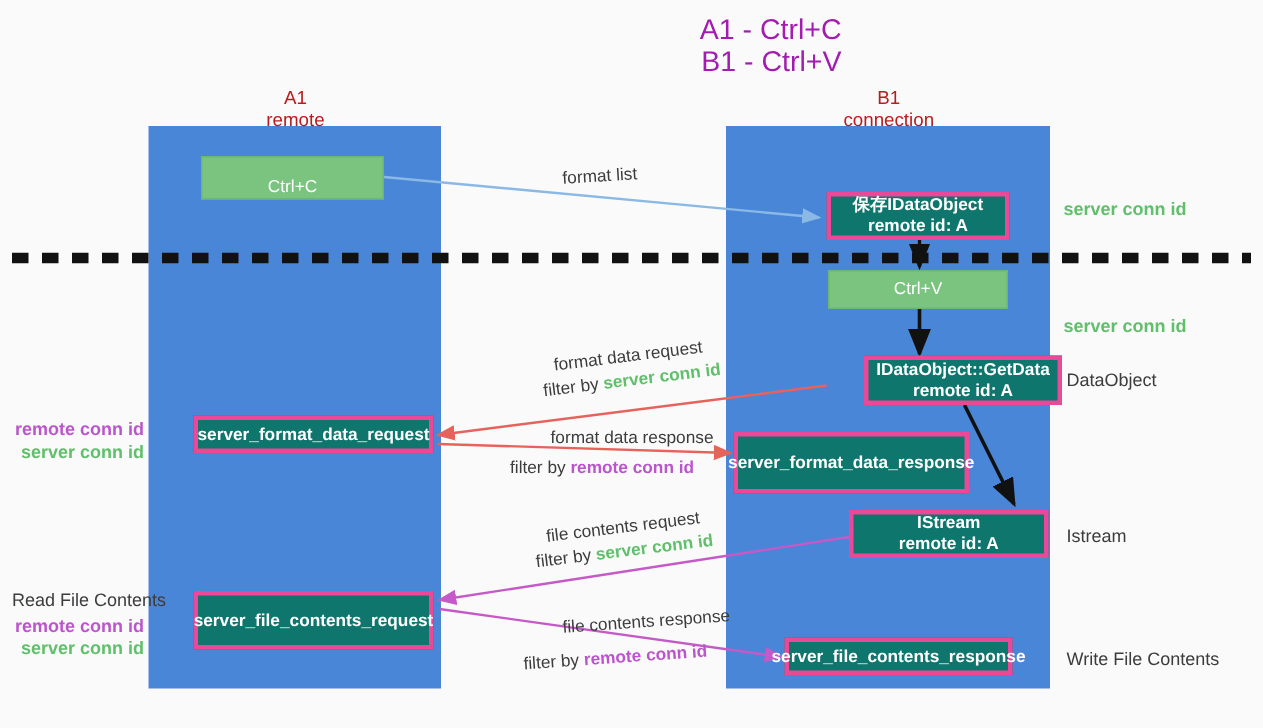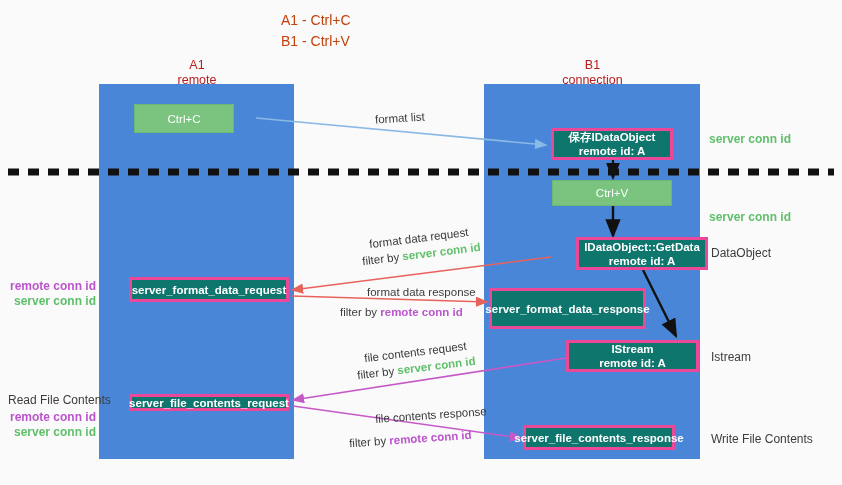--- a/index.html
+++ b/index.html
@@ -29,23 +29,23 @@
   }
   .lane-title {
     position: absolute;
     text-align: center;
     color: #b91c1c;
     font-size: 12.5px;
     line-height: 15px;
   }
   .title-main {
     position: absolute;
-    text-align: left;
-    color: #c2410c;
-    font-size: 14px;
+    text-align: right;
+    color: #a21caf;
+    font-size: 19px;
     line-height: 21px;
   }
   .node {
     position: absolute;
     box-sizing: border-box;
     color: #ffffff;
     display: flex;
     flex-direction: column;
     align-items: center;
     justify-content: center;
@@ -137,21 +137,21 @@
 
   <div class="lane-title" style="left:107px; top:58px; width:180px;">
     <div>A1</div>
     <div>remote</div>
   </div>
   <div class="lane-title" style="left:500px; top:58px; width:185px;">
     <div>B1</div>
     <div>connection</div>
   </div>
 
-  <div class="node green" style="left:134px; top:104px; width:100px; height:29px;">
+  <div class="node green" style="left:134px; top:104px; width:122px; height:29px;justify-content:flex-end;">
     <span>Ctrl+C</span>
   </div>
 
   <div class="node orange" style="left:551px; top:128px; width:122px; height:32px;">
     <span>保存IDataObject</span>
     <span>remote id: A</span>
   </div>
 
   <div class="node green" style="left:552px; top:180px; width:120px; height:26px;text-align:center;">
     <span>Ctrl+V</span>
@@ -168,21 +168,21 @@
 
   <div class="node orange" style="left:489px; top:288px; width:157px; height:41px;">
     <span>server_format_data_response</span>
   </div>
 
   <div class="node orange" style="left:566px; top:340px; width:133px; height:32px;">
     <span>IStream</span>
     <span>remote id: A</span>
   </div>
 
-  <div class="node orange" style="left:129px; top:394px; width:160px; height:17px;">
+  <div class="node orange" style="left:129px; top:394px; width:160px; height:39px;">
     <span>server_file_contents_request</span>
   </div>
 
   <div class="node orange" style="left:523px; top:425px; width:152px; height:25px;">
     <span>server_file_contents_response</span>
   </div>
 
   <div class="edge-label" style="left:375px; top:111px; transform: rotate(-3.5deg);">format list</div>
 
   <div class="edge-label" style="left:369px; top:231px; transform: rotate(-7deg);">

